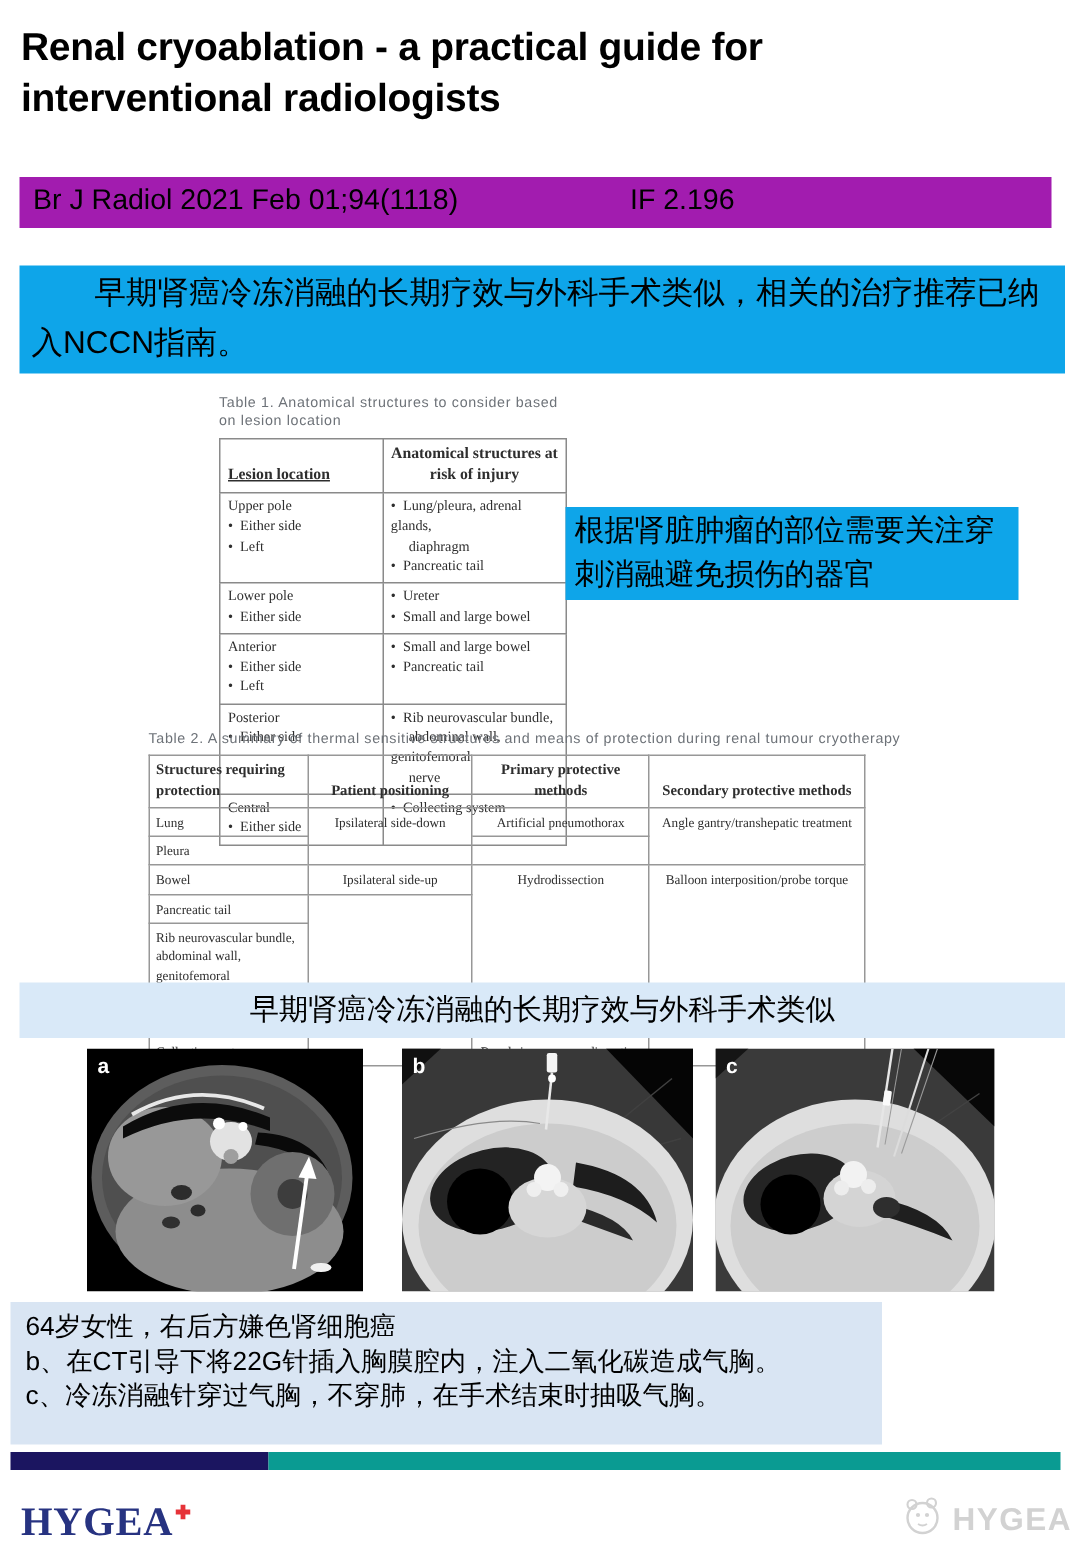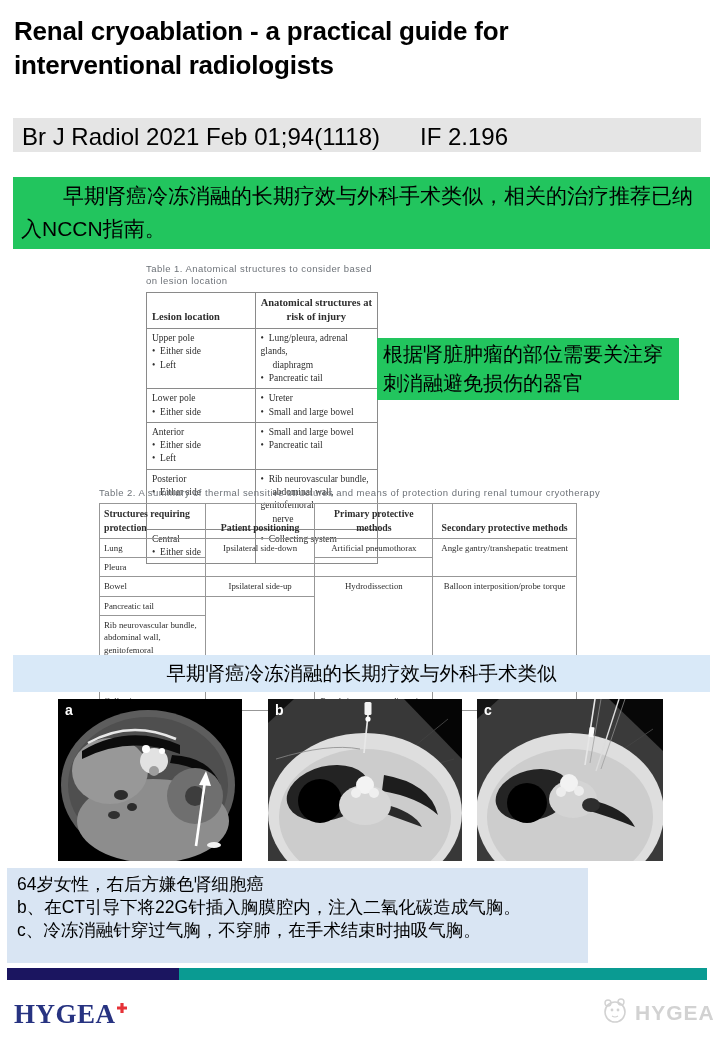--- a/index.html
+++ b/index.html
@@ -3,41 +3,41 @@
 <meta charset="utf-8">
 <style>
   html,body{margin:0;padding:0;background:#ffffff;}
   body{width:720px;height:1040px;position:relative;font-family:"Liberation Sans",sans-serif;color:#000;}
   .slide{position:absolute;inset:0;overflow:hidden;background:#fff;}
 
   
   .title{position:absolute;left:14px;top:14px;width:620px;font-size:26px;font-weight:bold;line-height:1.32;letter-spacing:-0.2px;}
 
   
-  .journal-bar{position:absolute;left:13px;top:118px;width:688px;height:34px;background:#e5e5e5;font-size:24px;}
+  .journal-bar{position:absolute;left:13px;top:118px;width:688px;height:34px;background:#a21caf;font-size:19px;}
   .journal-bar .citation{position:absolute;left:9px;top:5px;}
   .journal-bar .impact{position:absolute;left:407px;top:5px;text-align:center;}
 
   
-  .blue-box{background:#22c55e;box-sizing:border-box;position:absolute;}
+  .blue-box{background:#0ea5e9;box-sizing:border-box;position:absolute;}
   .summary-box{left:13px;top:177px;width:697px;height:72px;font-size:21px;line-height:33px;padding:2px 8px 0 8px;text-indent:42px;}
   .location-note{left:377px;top:338px;width:302px;height:62px;font-size:20px;line-height:29px;padding:2px 6px;}
   .prevention-bar{left:13px;top:655px;width:697px;height:37px;font-size:19.5px;line-height:37px;text-align:center;background:#d9e9f8;}
   .case-box{left:7px;top:868px;width:581px;height:95px;background:#d9e5f3;font-size:17.5px;line-height:23px;padding:5px 8px 0 10px;}
 
   
   .fig-caption{font-family:"Liberation Sans",sans-serif;font-size:9.5px;color:#6d7278;letter-spacing:0.45px;line-height:1.3;margin-bottom:4px;}
 
   
   .table1-wrap{position:absolute;left:106px;top:263px;width:240px;padding-left:40px;}
   table{border-collapse:collapse;font-family:"Liberation Serif",serif;color:#2e2e2e;}
   .t1{width:232px;font-size:9.5px;}
   .t1 th,.t1 td{border:1px solid #8a8a8a;padding:3px 5px;vertical-align:top;white-space:pre-line;line-height:1.4;text-align:left;}
   .t1 th{font-size:10.5px;}
-  .t1 th.c1{vertical-align:bottom;width:47%;}
+  .t1 th.c1{vertical-align:bottom;width:47%;text-decoration:underline;}
   .t1 th.c2{text-align:center;vertical-align:middle;}
 
   
   .table2-wrap{position:absolute;left:99px;top:487px;width:515px;}
   .t2{width:478px;font-size:8.8px;}
   .t2 th,.t2 td{border:1px solid #979797;padding:3px 4px;vertical-align:top;white-space:pre-line;line-height:1.4;text-align:center;}
   .t2 th{font-size:9.8px;vertical-align:bottom;}
   .t2 th.c1,.t2 td.c1{text-align:left;}
   .t2 col.w1{width:106px;} .t2 col.w2{width:110px;} .t2 col.w3{width:118px;} .t2 col.w4{width:144px;}
 

